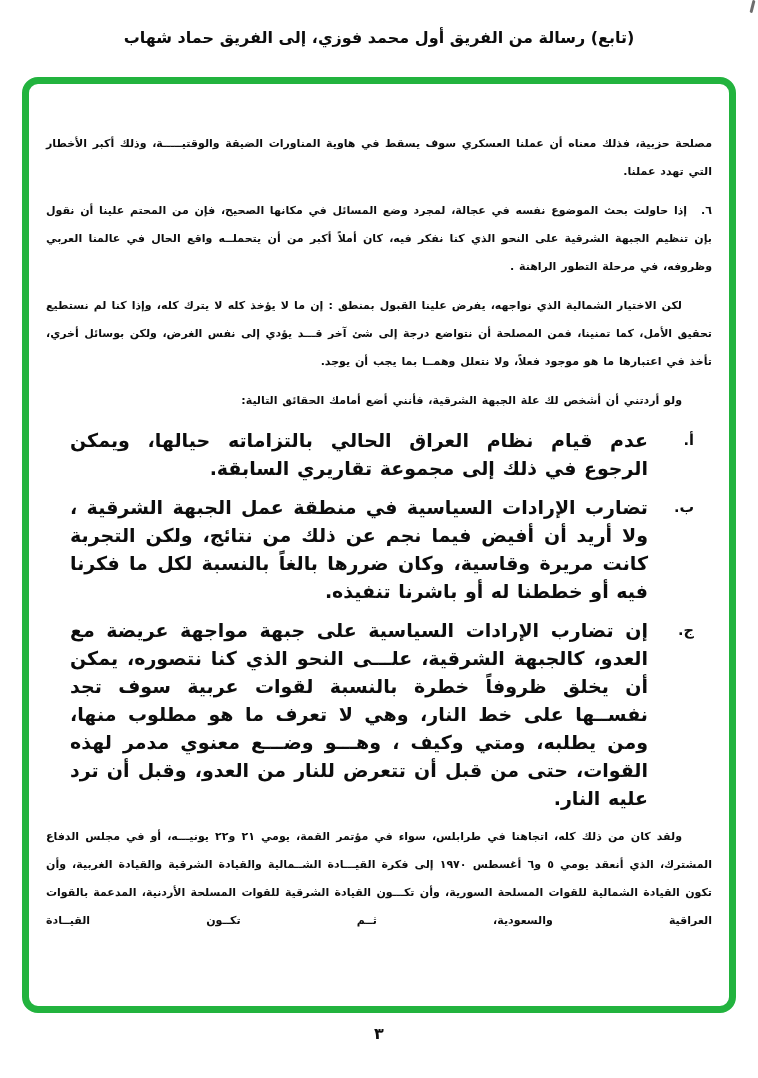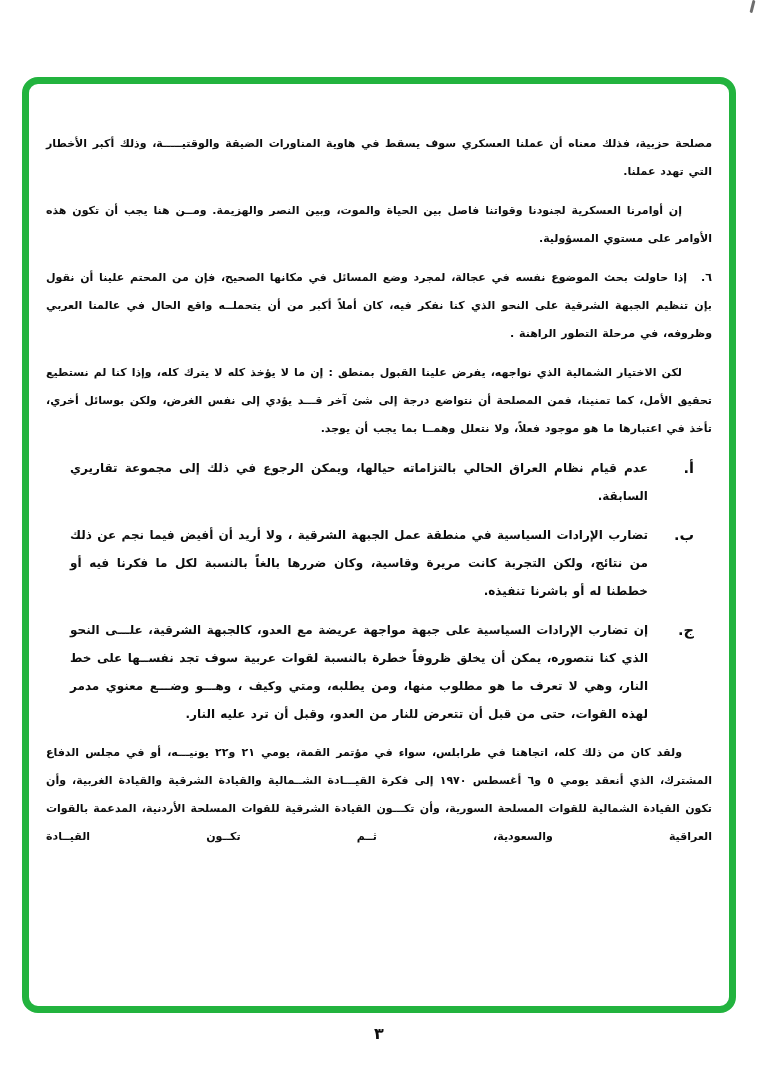--- a/index.html
+++ b/index.html
@@ -67,21 +67,21 @@
     flex: 0 0 46px;
     width: 46px;
     font-weight: 700;
     font-size: 14.5px;
     line-height: 28px;
   }
   .item-text {
     flex: 1;
     padding-left: 24px;
     font-weight: 700;
-    font-size: 12px;
+    font-size: 19px;
     line-height: 28px;
     text-align: justify;
     word-spacing: 1px;
   }
   .fill-last { text-align-last: justify; }
   .page-num {
     position: absolute;
     top: 1024px; left: 0; right: 0;
     text-align: center;
     font-weight: 700;
@@ -89,32 +89,33 @@
     direction: rtl;
   }
 </style>
 </head>
 <body>
 
 <div class="page">
 
   <div class="scan-artifact"></div>
 
+  <div class="doc-title">(تابع) رسالة من الفريق أول محمد فوزي، إلى الفريق حماد شهاب</div>
 
   <div class="frame" style="border-color: rgb(34, 179, 62);">
 
     <p class="para">مصلحة حزبية، فذلك معناه أن عملنا العسكري سوف يسقط في هاوية المناورات الضيقة والوقتيـــــة، وذلك أكبر الأخطار التي تهدد عملنا.</p>
 
-    <p class="para indent">إن أوامرنا العسكرية لجنودنا وقواتنا فاصل بين الحياة والموت، وبين النصر والهزيمة. ومــن هنا يجب أن تكون هذه الأوامر على مستوي المسؤولية.</p>
 
     <p class="para"><span class="sec-num">٦.</span><span>إذا حاولت بحث الموضوع نفسه في عجالة، لمجرد وضع المسائل في مكانها الصحيح، فإن من المحتم علينا أن نقول بإن تنظيم الجبهة الشرقية على النحو الذي كنا نفكر فيه، كان أملاً أكبر من أن يتحملــه واقع الحال في عالمنا العربي وظروفه، في مرحلة التطور الراهنة .</span></p>
 
     <p class="para indent">لكن الاختيار الشمالية الذي نواجهه، يفرض علينا القبول بمنطق : إن ما لا يؤخذ كله لا يترك كله، وإذا كنا لم نستطيع تحقيق الأمل، كما تمنينا، فمن المصلحة أن نتواضع درجة إلى شئ آخر قـــد يؤدي إلى نفس الغرض، ولكن بوسائل أخري، تأخذ في اعتبارها ما هو موجود فعلاً، ولا نتعلل وهمــا بما يجب أن يوجد.</p>
 
 
+    <p class="para indent">ولو أردتني أن أشخص لك علة الجبهة الشرقية، فأنني أضع أمامك الحقائق التالية:</p>
 
     <div class="items">
 
       <div class="item">
         <span class="item-marker">أ.</span>
         <span class="item-text">عدم قيام نظام العراق الحالي بالتزاماته حيالها، ويمكن الرجوع في ذلك إلى مجموعة تقاريري السابقة.</span>
       </div>
 
       <div class="item">
         <span class="item-marker">ب.</span>

